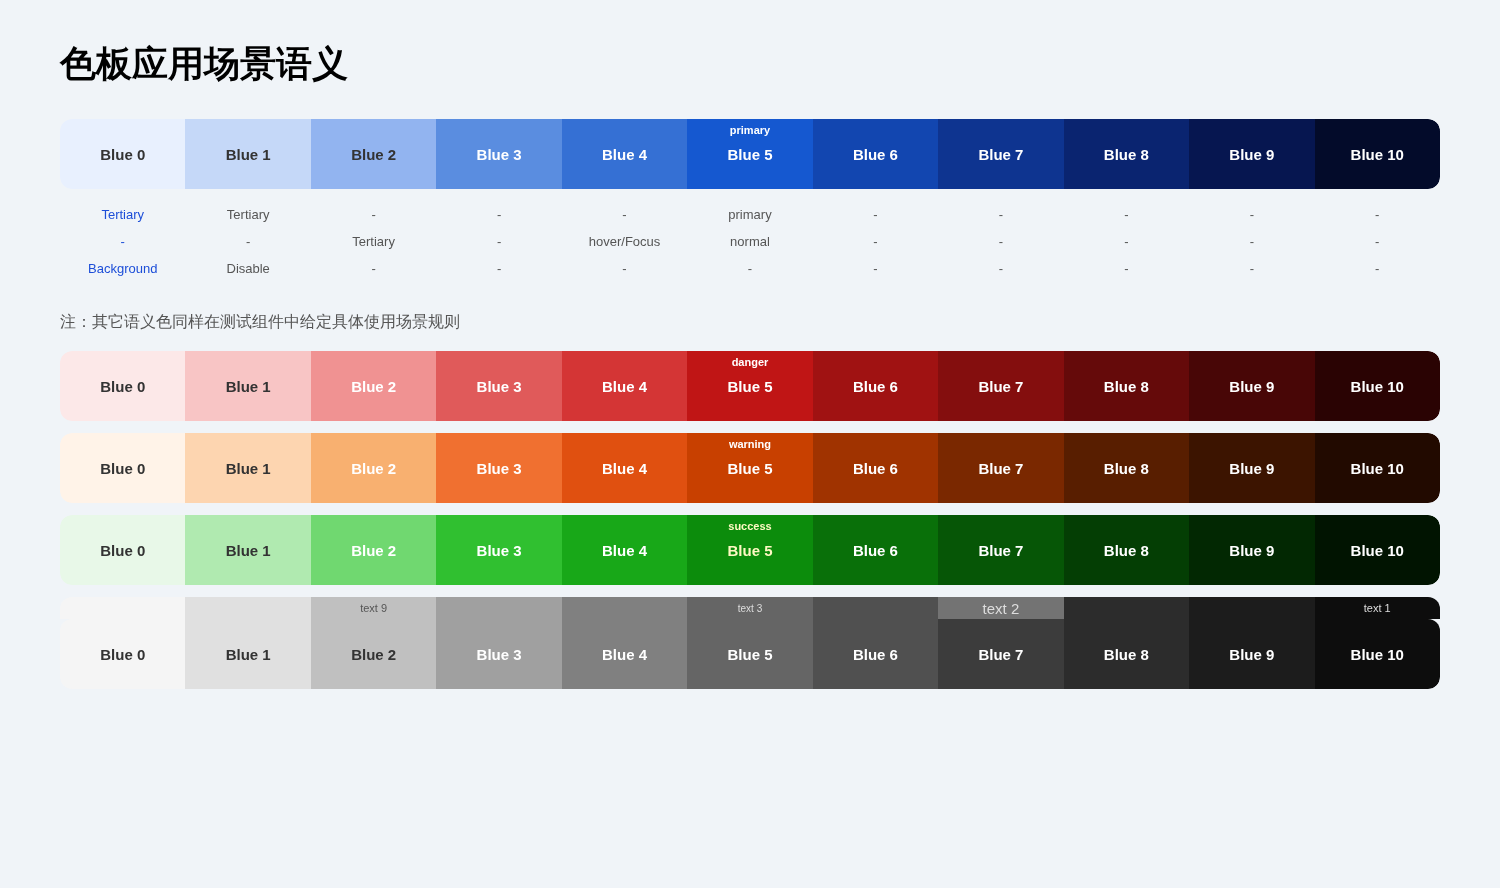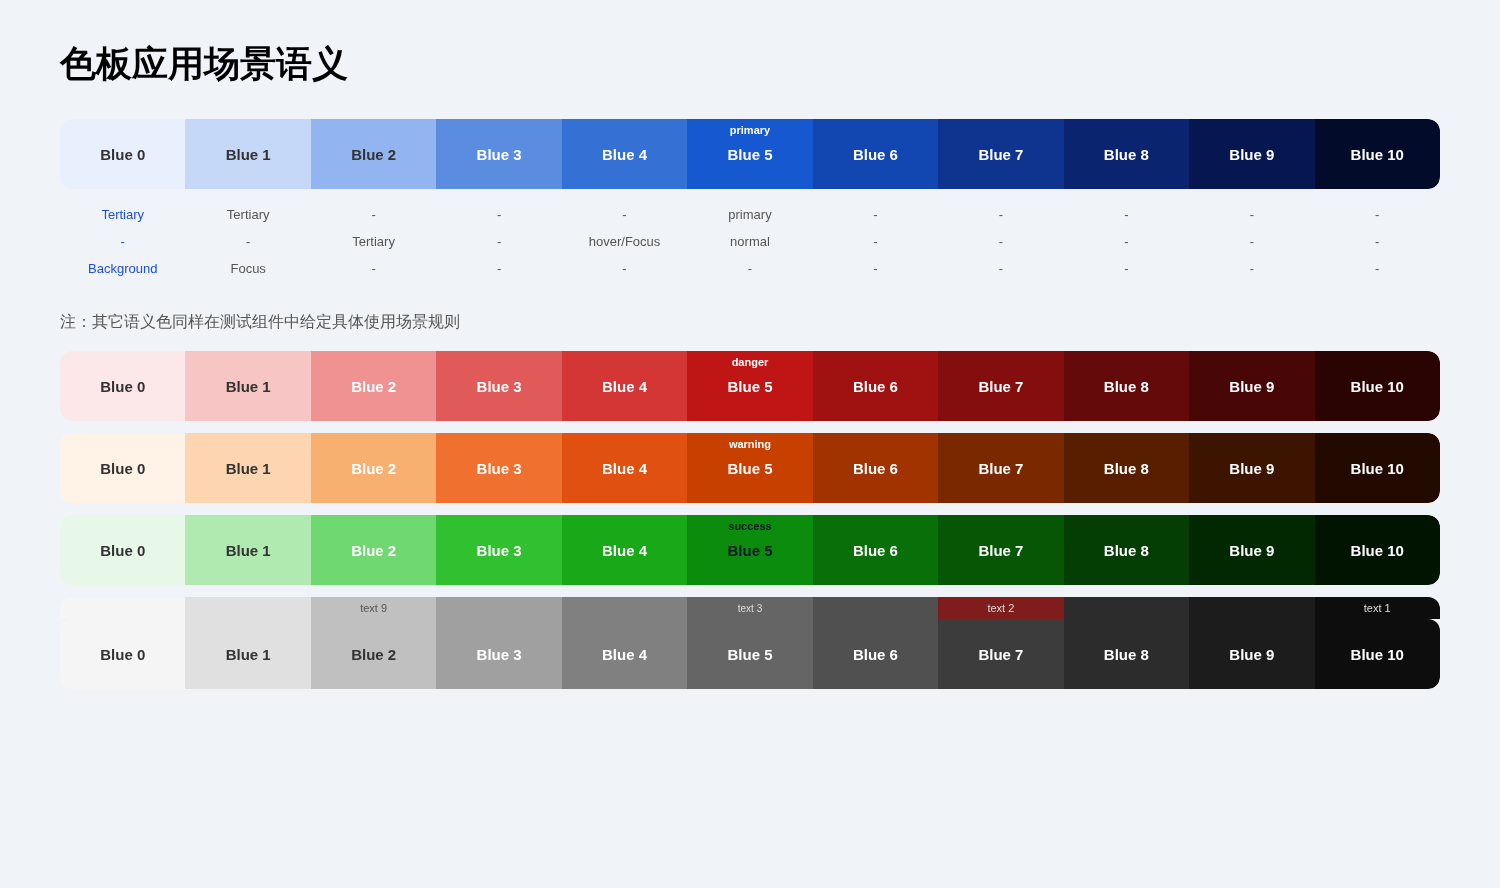--- a/index.html
+++ b/index.html
@@ -112,21 +112,21 @@
     .warning-row .cell-8 { background: #581e00; color: #fff; }
     .warning-row .cell-9 { background: #3c1400; color: #fff; }
     .warning-row .cell-10 { background: #220a00; color: #fff; }
 
     
     .success-row .cell-0 { background: #e8f8e8; color: #333; }
     .success-row .cell-1 { background: #b0eab0; color: #333; }
     .success-row .cell-2 { background: #70d870; color: #fff; }
     .success-row .cell-3 { background: #30c030; color: #fff; }
     .success-row .cell-4 { background: #18a818; color: #fff; }
-    .success-row .cell-5 { background: #0c8c0c; color: #0f172a; text-align: center; }
+    .success-row .cell-5 { background: #0c8c0c; color: #fef9c3; text-align: center; }
     .success-row .cell-6 { background: #097009; color: #fff; }
     .success-row .cell-7 { background: #065606; color: #fff; }
     .success-row .cell-8 { background: #043e04; color: #fff; }
     .success-row .cell-9 { background: #022802; color: #fff; }
     .success-row .cell-10 { background: #011401; color: #fff; }
 
     
     .neutral-row .cell-0 { background: #f5f5f5; color: #333; }
     .neutral-row .cell-1 { background: #e0e0e0; color: #333; }
     .neutral-row .cell-2 { background: #c0c0c0; color: #333; }
@@ -237,21 +237,21 @@
         <td>hover/Focus</td>
         <td>normal</td>
         <td>-</td>
         <td>-</td>
         <td>-</td>
         <td>-</td>
         <td>-</td>
       </tr>
       <tr>
         <td>Background</td>
-        <td>Focus</td>
+        <td>Disable</td>
         <td>-</td>
         <td>-</td>
         <td>-</td>
         <td>-</td>
         <td>-</td>
         <td>-</td>
         <td>-</td>
         <td>-</td>
         <td>-</td>
       </tr>
@@ -381,21 +381,21 @@
   <div class="palette-wrapper">
 
     <div class="neutral-text-row">
       <div class="neutral-text-cell" style="background:#f5f5f5;"></div>
       <div class="neutral-text-cell" style="background:#e0e0e0;"></div>
       <div class="neutral-text-cell" style="background:#c0c0c0; color:#555; font-size:11px;">text 9</div>
       <div class="neutral-text-cell" style="background:#a0a0a0;"></div>
       <div class="neutral-text-cell" style="background:#808080;"></div>
       <div class="neutral-text-cell" style="background:#656565; color:#ddd; font-size:10px;">text 3</div>
       <div class="neutral-text-cell" style="background:#505050;"></div>
-      <div class="neutral-text-cell" style="background:#7f1d1d; color:#ddd; font-size:11px;">text 2</div>
+      <div class="neutral-text-cell" style="background:#737373; color:#ddd; font-size:15px;">text 2</div>
       <div class="neutral-text-cell" style="background:#2c2c2c;"></div>
       <div class="neutral-text-cell" style="background:#1c1c1c;"></div>
       <div class="neutral-text-cell" style="background:#0d0d0d; color:#ddd; font-size:11px;">text 1</div>
     </div>
     <div class="palette-row neutral-row">
       <div class="palette-cell cell-0">
           <span class="cell-label">Blue 0</span>
         </div>
       <div class="palette-cell cell-1">
           <span class="cell-label">Blue 1</span>

